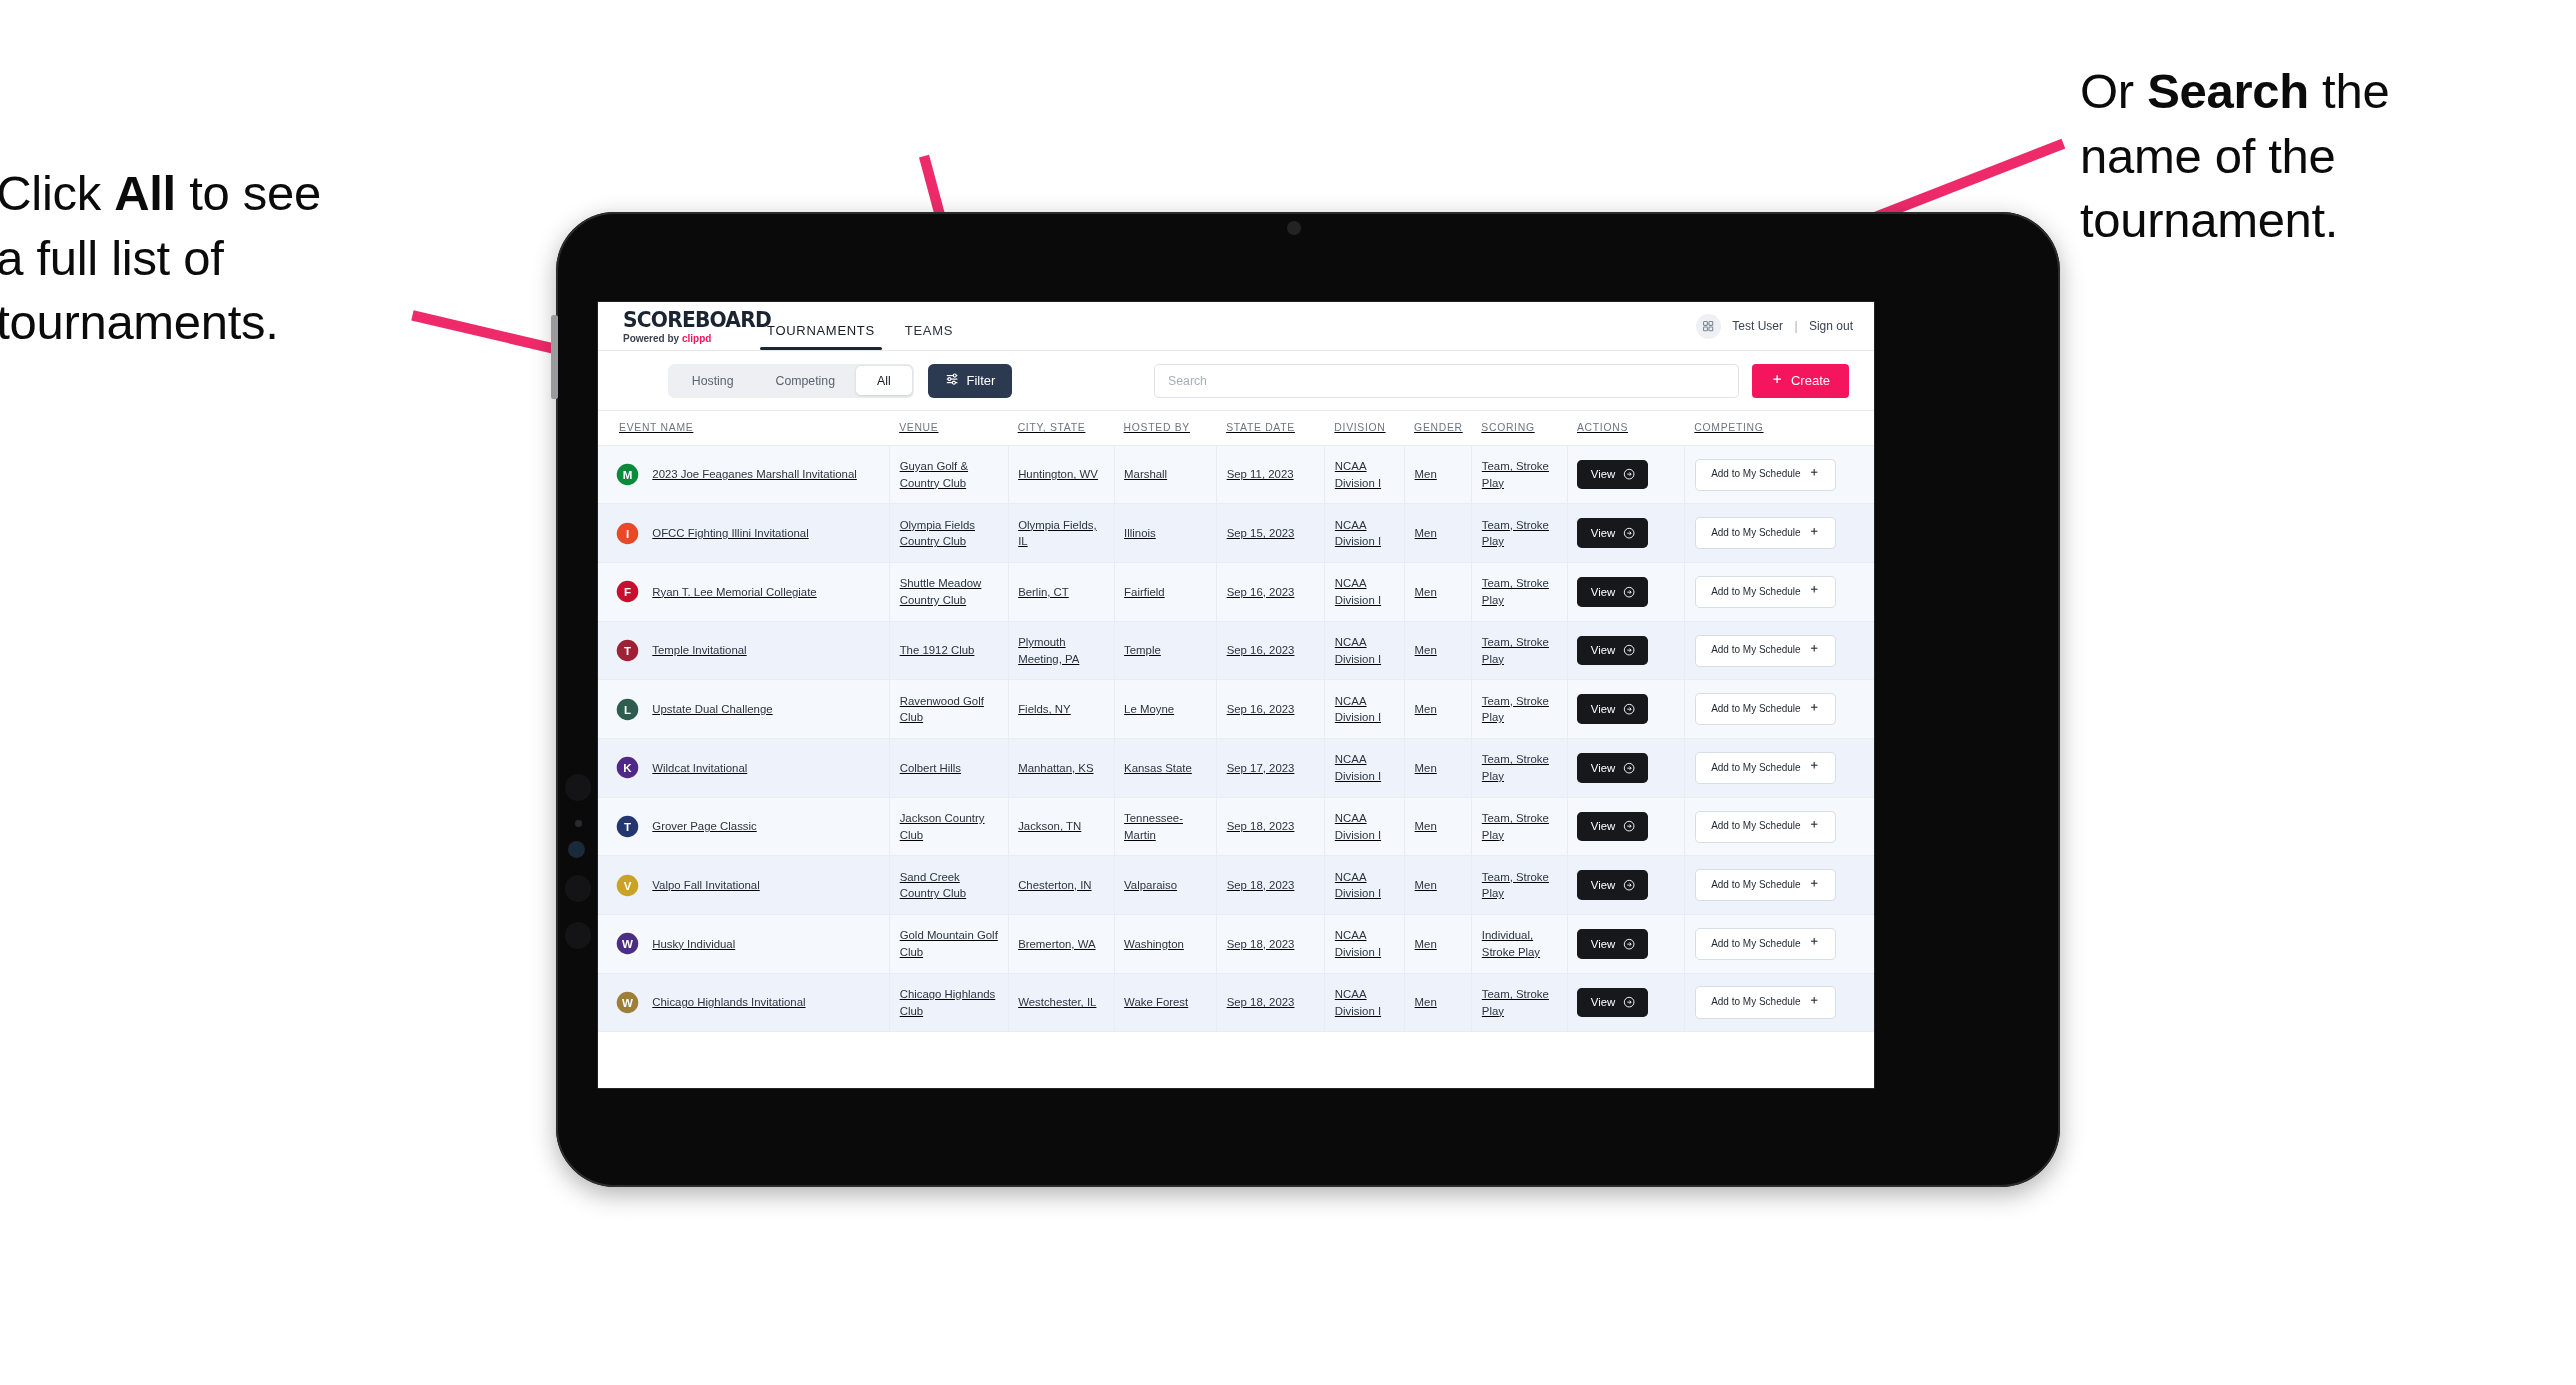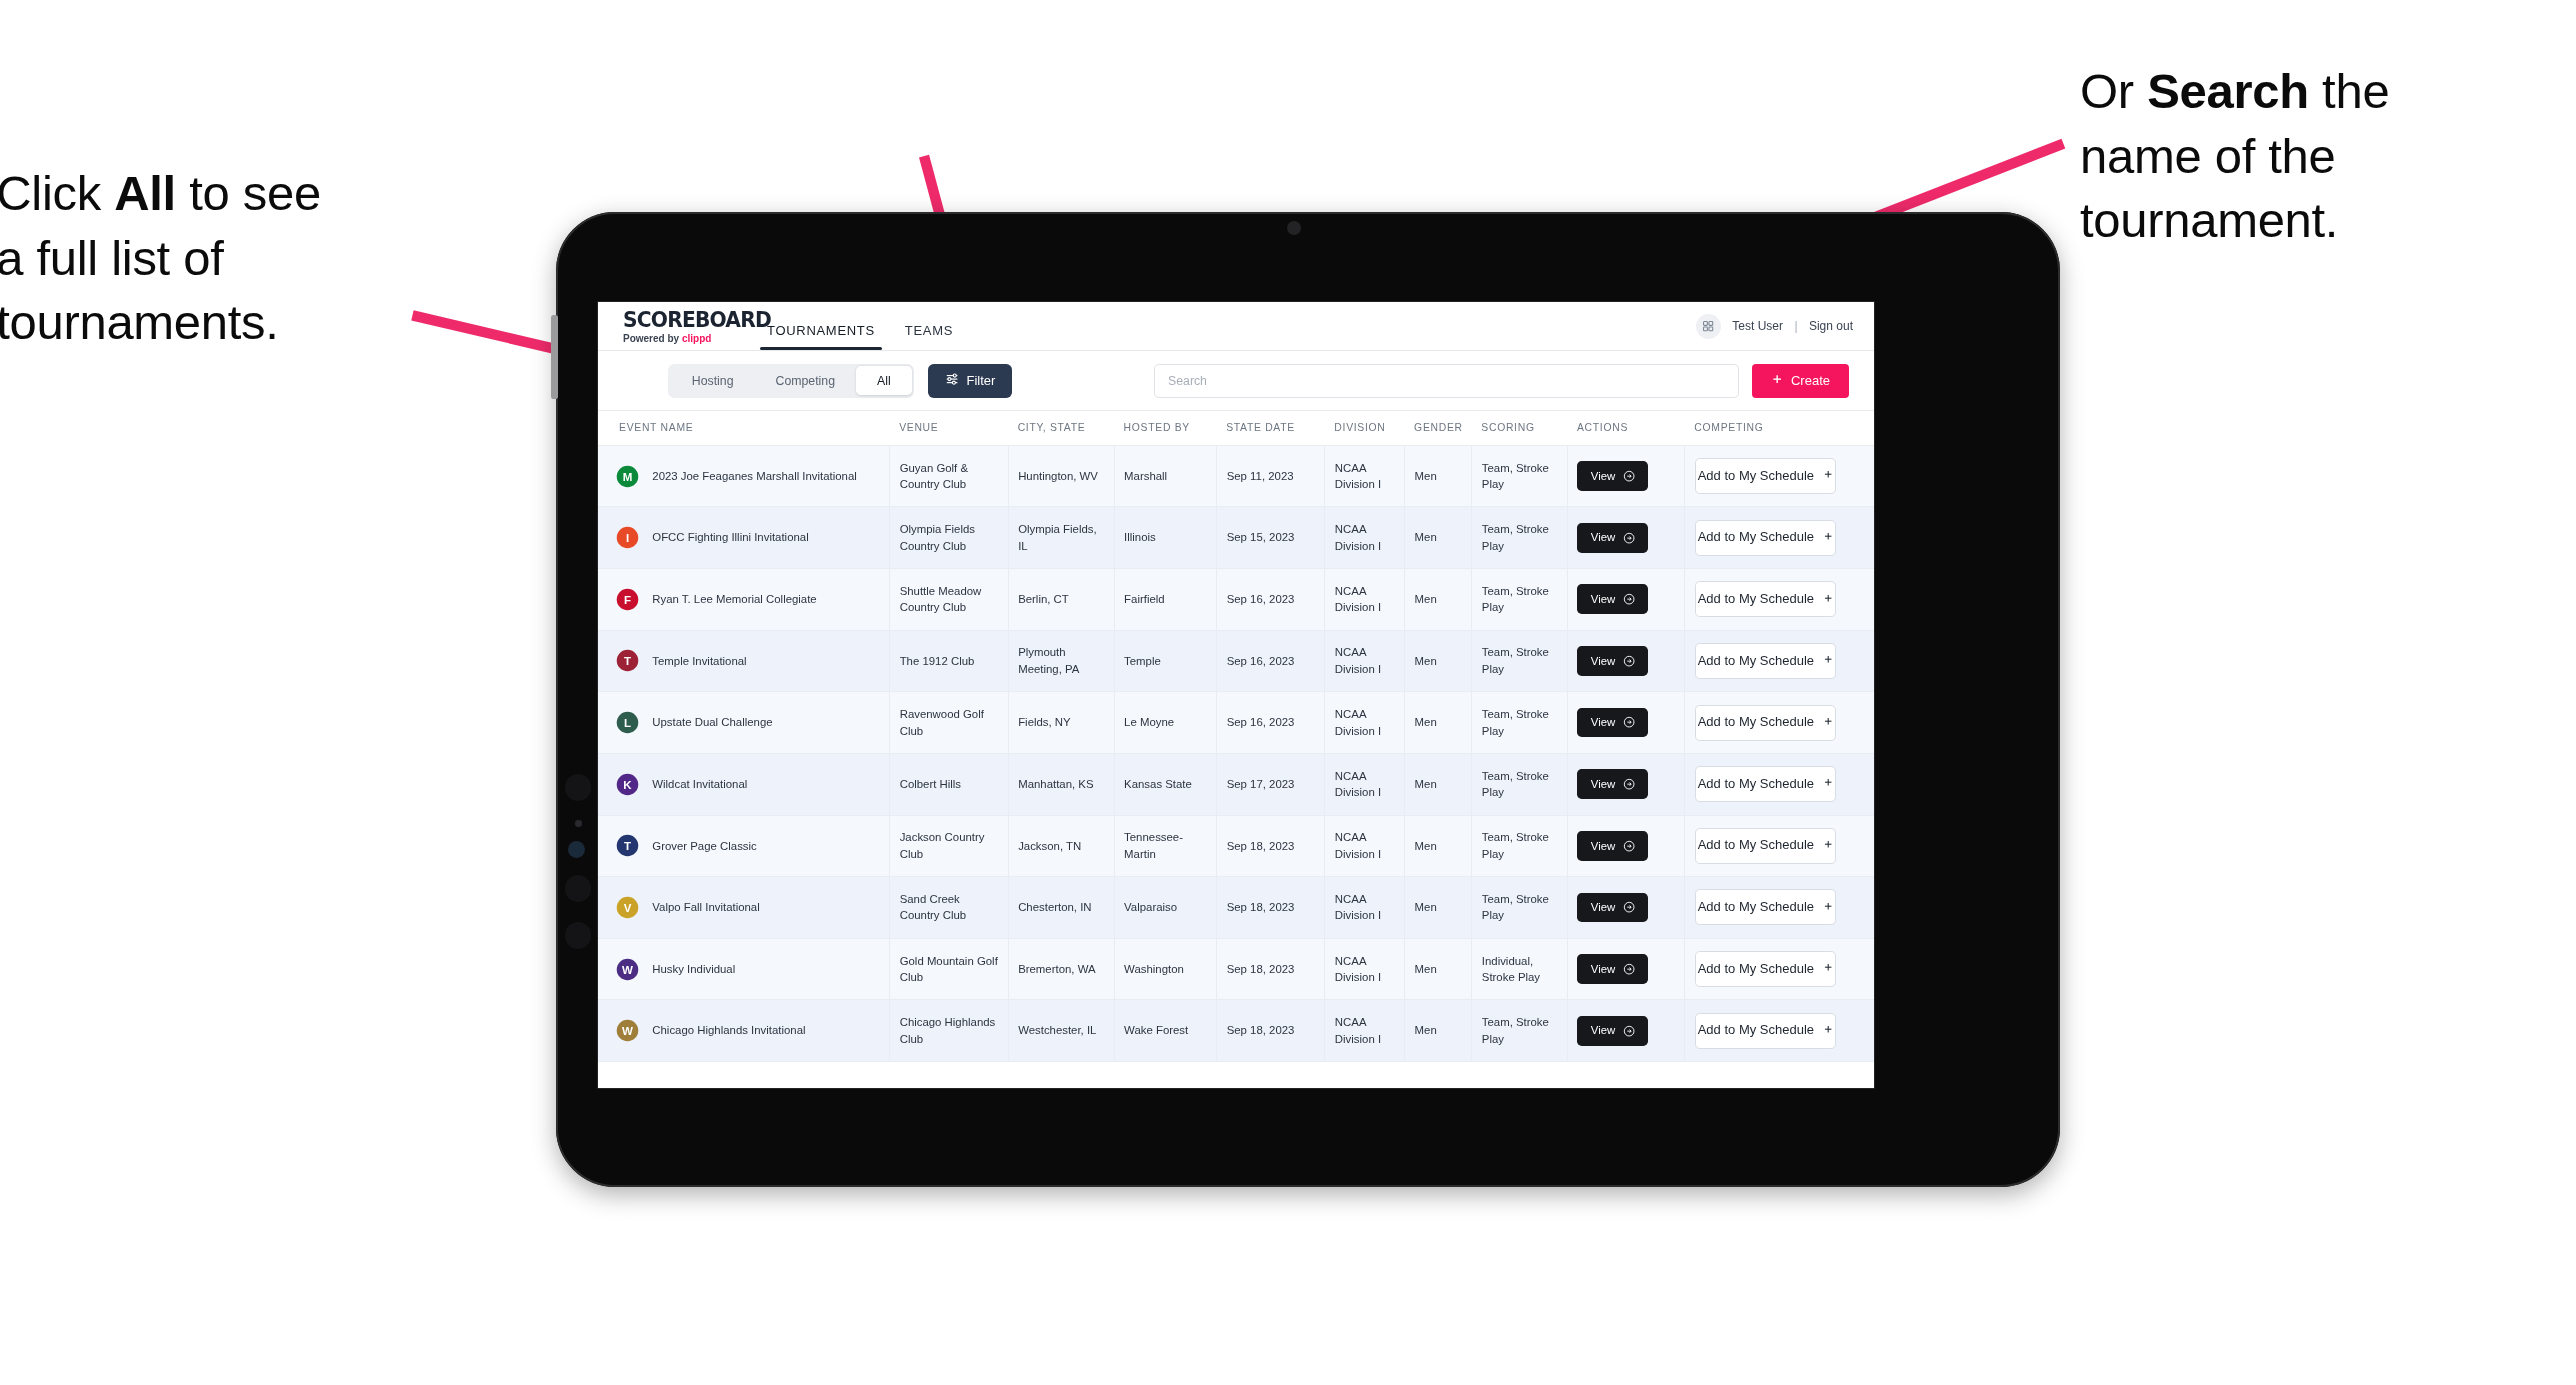--- a/index.html
+++ b/index.html
@@ -130,21 +130,21 @@
   }
   #search-input::placeholder { color: #a8aeb8; }
   #create-btn {
     margin-left: auto; display: flex; align-items: center; gap: 7.6px;
     background: #f5145e; color: #fff; font-size: 13px;
     height: 34px; padding: 0 19px; border-radius: 4px; cursor: pointer;
     white-space: nowrap;
   }
 
   
-  #table-scroll { background: #f0abfc; }
+  #table-scroll { background: #f0abfc; text-decoration: underline; }
   table { width: 100%; border-collapse: collapse; table-layout: fixed; }
   thead th {
     background: #fff; text-align: left;
     font-size: 10.4px; letter-spacing: 0.7px; color: #6d7682; font-weight: 400;
     padding: 11.4px 9.5px; border-top: 0.9px solid #e9ebef; border-bottom: 0.9px solid #e9ebef;
   }
   thead th:first-child { padding-left: 21px; }
   tbody td {
     font-size: 11.4px; color: #2c3440; padding: 12.3px 9.5px;
     border-bottom: 0.9px solid #e8ecf3; vertical-align: middle;
@@ -157,21 +157,21 @@
   .evt { display: flex; align-items: center; gap: 12.3px; }
   .logo { width: 25px; height: 25px; flex: 0 0 25px; }
   .view-btn {
     display: inline-flex; align-items: center; gap: 7.6px;
     background: #16181c; color: #fff; font-size: 11.4px;
     padding: 6.6px 13.3px; border-radius: 4.7px; cursor: pointer;
   }
   .sched-btn {
     display: inline-flex; align-items: center; gap: 8.5px; justify-content: center;
     border: 0.9px solid #d8dce3; color: #1e252f; background: #fff;
-    font-size: 13px; padding: 7.6px 11.4px; border-radius: 4.7px; cursor: pointer;
+    font-size: 10px; padding: 7.6px 11.4px; border-radius: 4.7px; cursor: pointer;
     white-space: nowrap; width: 141px;
   }
   .ring { display:inline-block; width: 12.3px; height: 12.3px; }
   col.c-event  { width: 256px; }
   col.c-venue  { width: 104px; }
   col.c-city   { width: 93px; }
   col.c-host   { width: 90px; }
   col.c-date   { width: 95px; }
   col.c-div    { width: 70px; }
   col.c-gender { width: 59px; }

